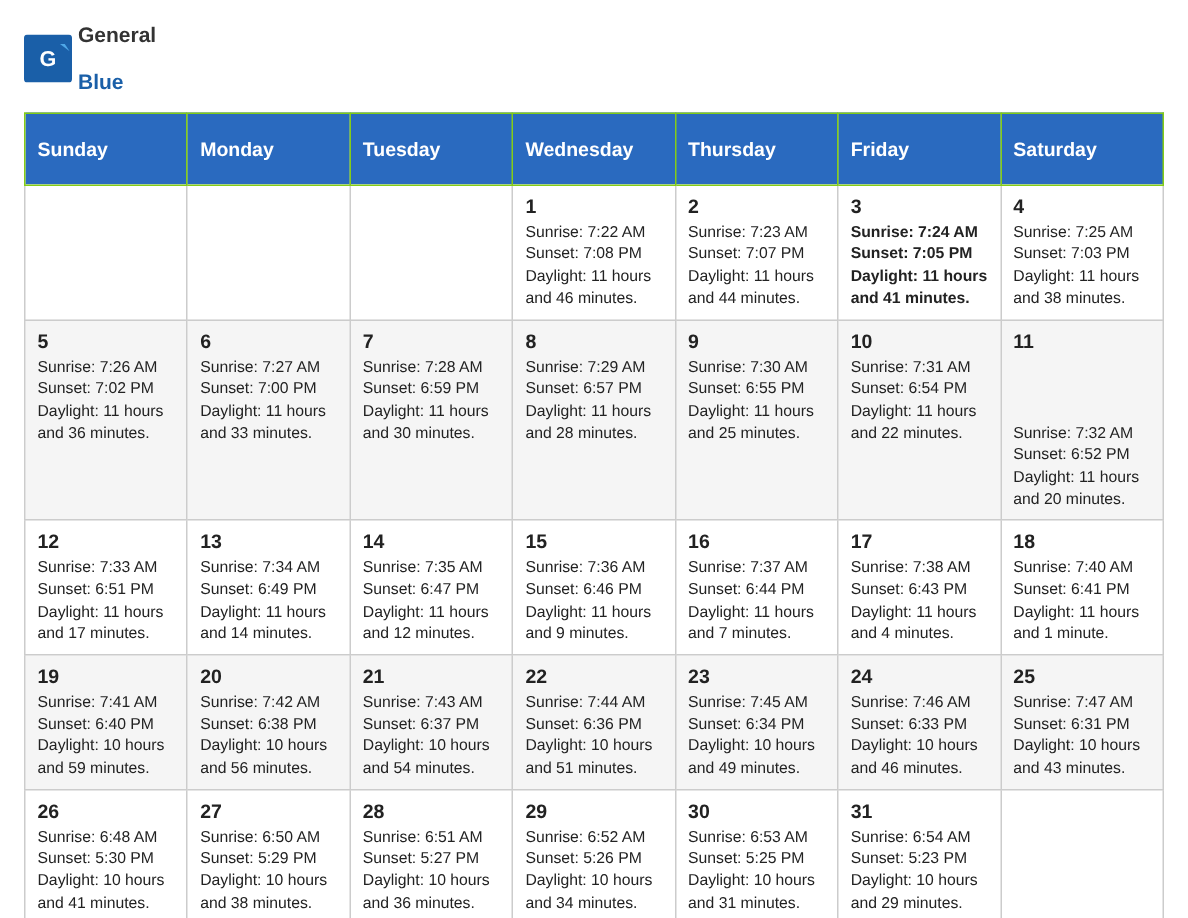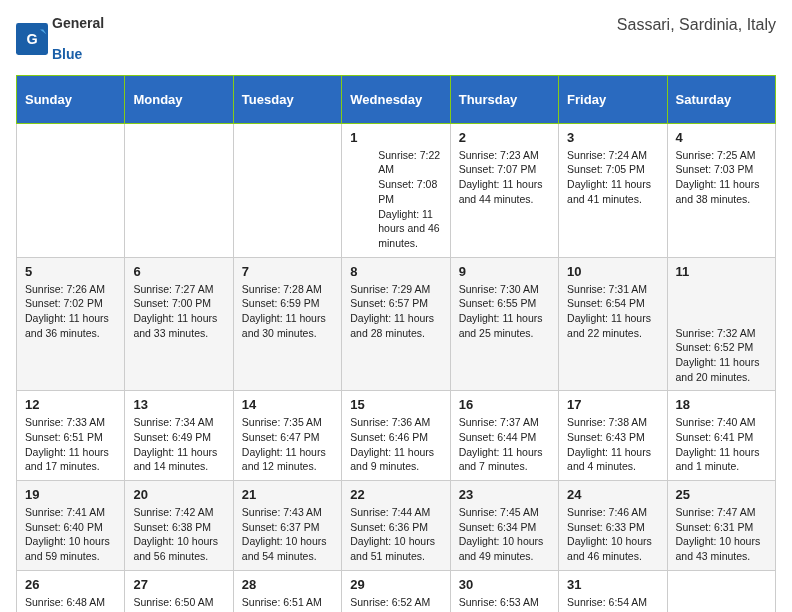--- a/index.html
+++ b/index.html
@@ -99,21 +99,20 @@
       <rect x="0" y="0" width="40" height="40" fill="#1a5fa8" rx="3"></rect>
       <text x="20" y="26" text-anchor="middle" fill="white" font-size="18" font-weight="bold" font-family="Arial">G</text>
       <polygon points="30,8 38,14 34,8" fill="#4fa8e8"></polygon>
     </svg>
     <div class="logo-text">
       <span class="general">General</span>
       <span class="blue">Blue</span>
     </div>
   </div>
   <div class="title-block">
-    <h2>Sassari, Sardinia, Italy</h2>
   </div>
 </div>
 
 <table class="calendar">
   <thead>
     <tr>
     <th>Sunday</th>
         <th>Monday</th>
         <th>Tuesday</th>
         <th>Wednesday</th>
@@ -122,33 +121,33 @@
         <th>Saturday</th>
       </tr>
   </thead>
   <tbody id="calendar-body">
   <tr>
         <td class="empty-cell"></td>
         <td class="empty-cell"></td>
         <td class="empty-cell"></td>
         <td>
           <span class="day-number">1</span>
-          <div class="day-info" style="white-space: pre-line; margin-left: 28px;">Sunrise: 7:22 AM
+          <div class="day-info" style="white-space: pre-line;">Sunrise: 7:22 AM
 Sunset: 7:08 PM
 Daylight: 11 hours and 46 minutes.</div>
         </td>
         <td>
           <span class="day-number">2</span>
           <div class="day-info" style="white-space: pre-line;">Sunrise: 7:23 AM
 Sunset: 7:07 PM
 Daylight: 11 hours and 44 minutes.</div>
         </td>
         <td>
           <span class="day-number">3</span>
-          <div class="day-info" style="white-space: pre-line;">Sunrise: 7:24 AM
+          <div class="day-info" style="white-space: pre-line; font-weight: bold;">Sunrise: 7:24 AM
 Sunset: 7:05 PM
 Daylight: 11 hours and 41 minutes.</div>
         </td>
         <td>
           <span class="day-number">4</span>
           <div class="day-info" style="white-space: pre-line;">Sunrise: 7:25 AM
 Sunset: 7:03 PM
 Daylight: 11 hours and 38 minutes.</div>
         </td>
       </tr>

